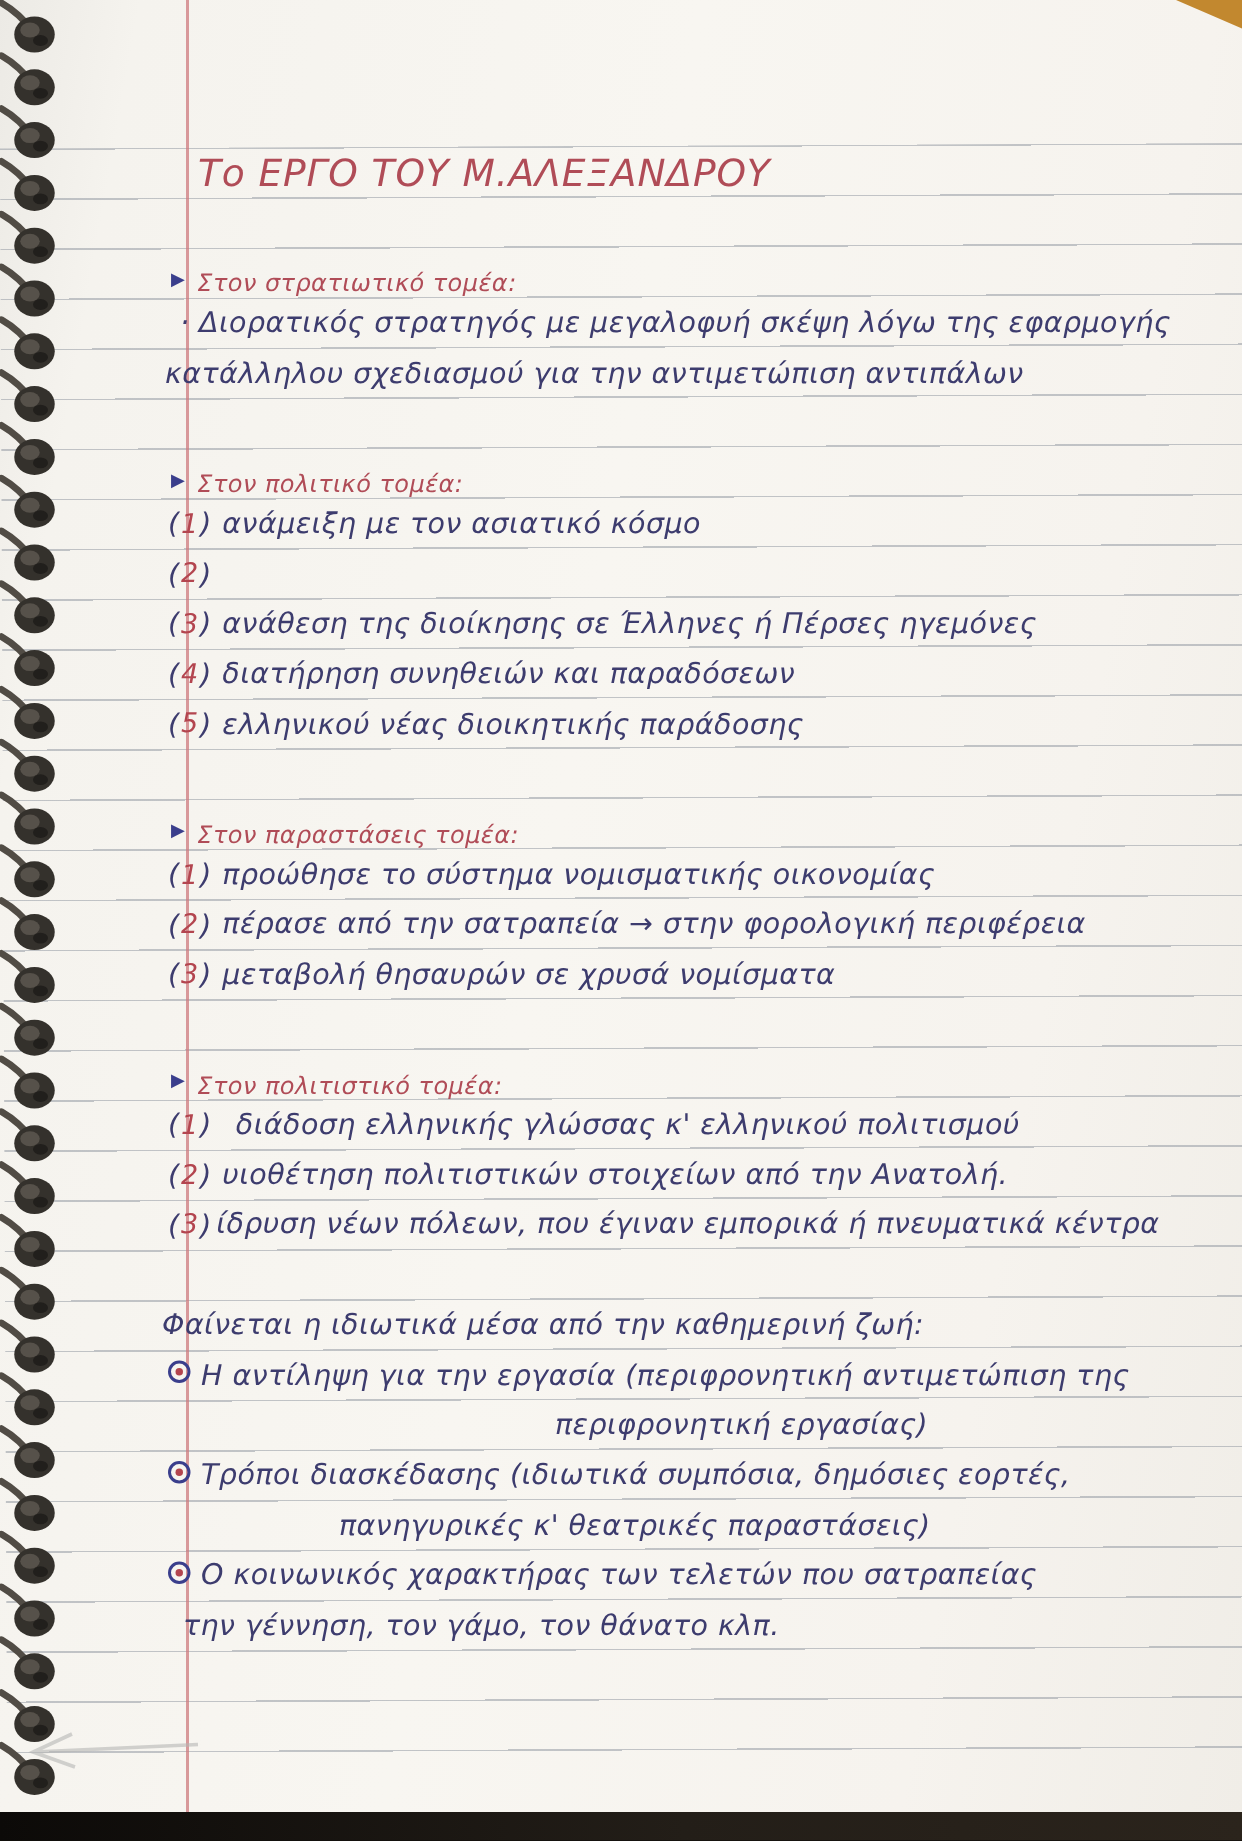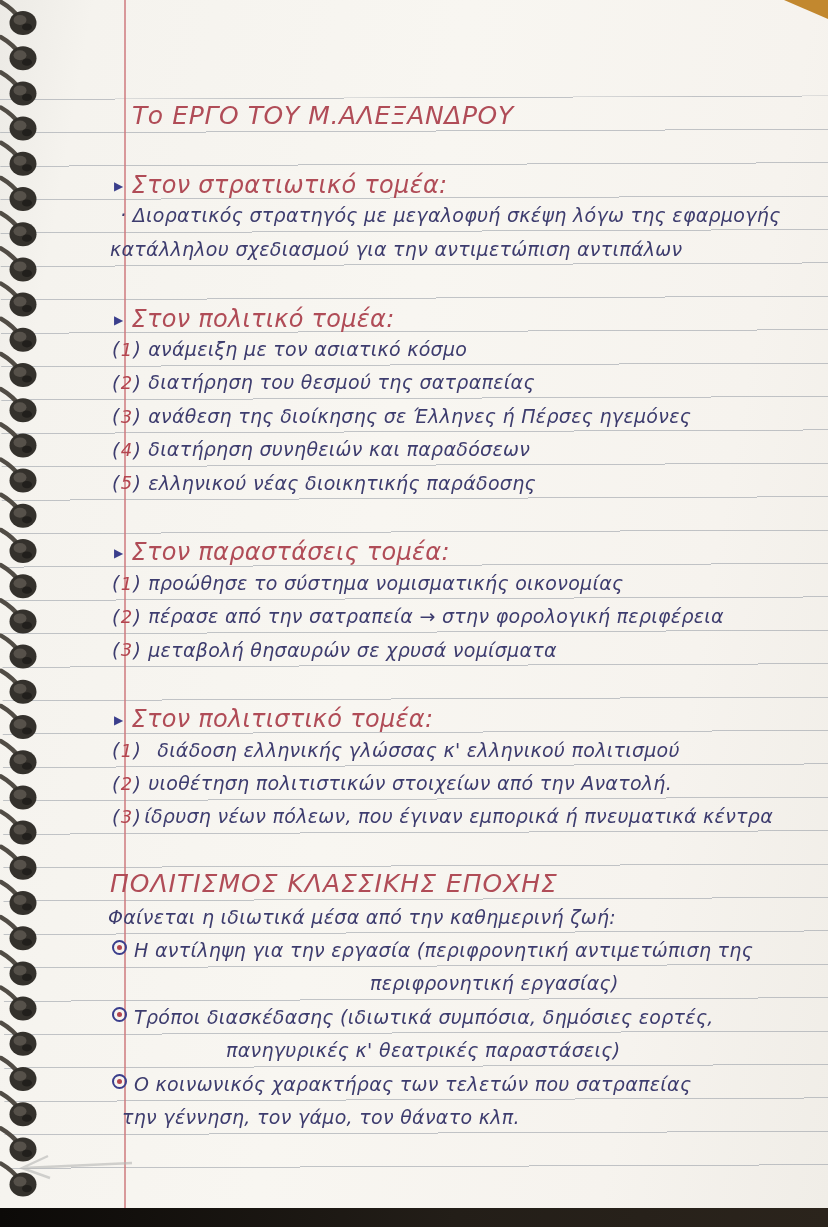--- a/index.html
+++ b/index.html
@@ -60,21 +60,21 @@
     font-size:25px;letter-spacing:.6px;margin-left:20px;line-height:1;
   }
   .culture-title{
     font-size:25px;letter-spacing:1px;margin-left:-2px;line-height:1;
   }
   .hd{align-items:flex-end;}
   .tri{
     color:#3a3e8c;font-style:normal;font-size:12px;line-height:1;
     margin:0 8px 6px 2px;
   }
-  .hd-txt{font-size:24px;line-height:1.05;}
+  .hd-txt{font-size:16px;line-height:1.05;}
   .txt{font-size:19px;line-height:1.1;color:#3d3c6e;}
   .item .paren{color:#3d3c6e;font-size:19px;}
   .item .num{color:#b3454f;font-size:18px;padding:0 1px;}
   .item .txt{margin-left:7px;}
   .cont1 .txt{margin-left:258px;}
   .cont2 .txt{margin-left:114px;}
   .cont3 .txt{margin-left:10px;}
   
   .ring{
     display:inline-block;width:11px;height:11px;border:2px solid #3a3e8c;
@@ -124,21 +124,20 @@
       <div class="row item">
         <span class="paren">(</span>
           <span class="num">1</span>
           <span class="paren">)</span>
         <span class="txt">ανάμειξη με τον ασιατικό κόσμο</span>
       </div>
       <div class="row item">
         <span class="paren">(</span>
           <span class="num">2</span>
           <span class="paren">)</span>
-        <span class="txt">διατήρηση του θεσμού της σατραπείας</span>
       </div>
       <div class="row item">
         <span class="paren">(</span>
           <span class="num">3</span>
           <span class="paren">)</span>
         <span class="txt">ανάθεση της διοίκησης σε Έλληνες ή Πέρσες ηγεμόνες</span>
       </div>
       <div class="row item">
         <span class="paren">(</span>
           <span class="num">4</span>
@@ -194,23 +193,20 @@
         <span class="txt">υιοθέτηση πολιτιστικών στοιχείων από την Ανατολή.</span>
       </div>
       <div class="row item">
         <span class="paren">(</span>
           <span class="num">3</span>
           <span class="paren">)</span>
         <span class="txt" style="margin-left:3px">ίδρυση νέων πόλεων, που έγιναν εμπορικά ή πνευματικά κέντρα</span>
       </div>
       <div class="row"></div>
 
-      <div class="row">
-        <span class="culture-title red">ΠΟΛΙΤΙΣΜΟΣ ΚΛΑΣΣΙΚΗΣ ΕΠΟΧΗΣ</span>
-      </div>
       <div class="row">
         <span class="txt" style="margin-left:-4px">Φαίνεται η ιδιωτικά μέσα από την καθημερινή ζωή:</span>
       </div>
 
       <div class="row cb">
         <i class="ring">
             <i class="dot"></i>
           </i>
         <span class="txt">Η αντίληψη για την εργασία (περιφρονητική αντιμετώπιση της</span>
       </div>

